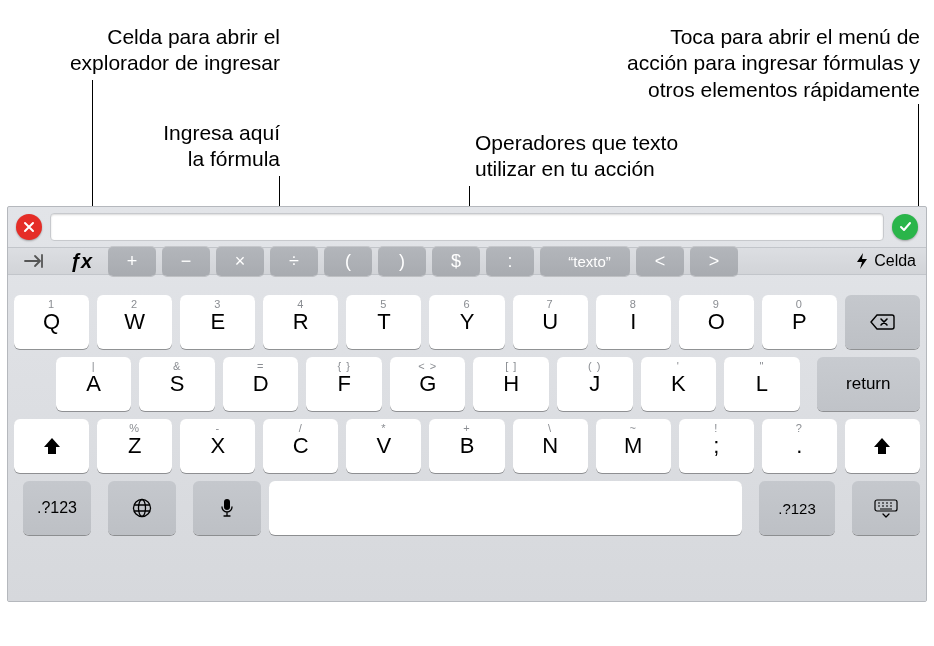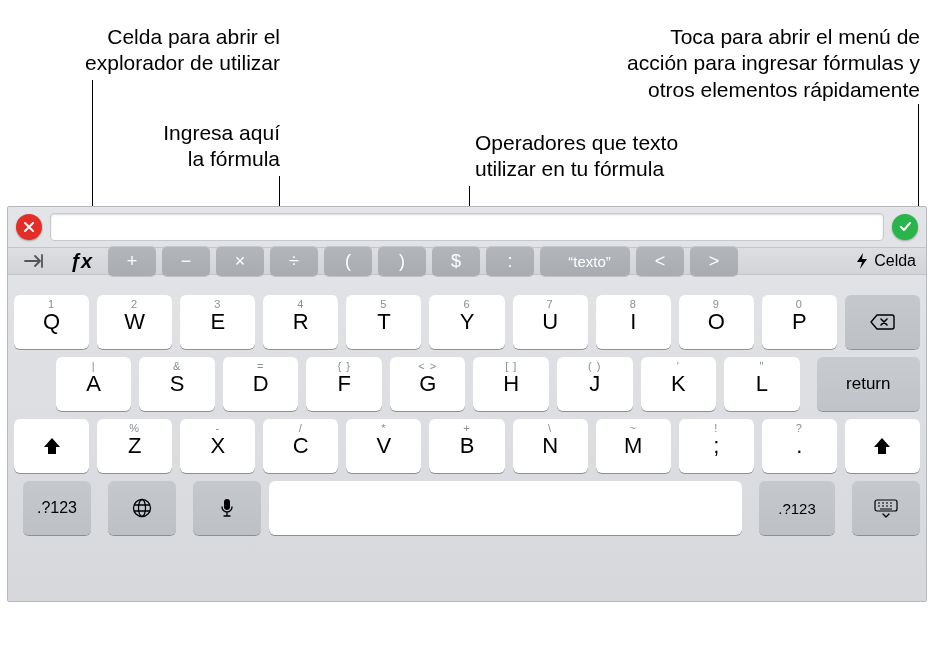--- a/index.html
+++ b/index.html
@@ -50,34 +50,34 @@
 
   svg { display: block; }
 </style>
 </head>
 <body>
 
 <div class="wrap">
 
   <div class="callout left1">
     <div>Celda para abrir el</div>
-    <div>explorador de utilizar</div>
+    <div>explorador de ingresar</div>
   </div>
   <div class="callout left2">
     <div>Ingresa aquí</div>
     <div>la fórmula</div>
   </div>
   <div class="callout right1" style="text-align:right; left:auto; right:14px;">
     <div>Toca para abrir el menú de</div>
     <div>acción para ingresar fórmulas y</div>
     <div>otros elementos rápidamente</div>
   </div>
   <div class="callout right2">
     <div>Operadores que texto</div>
-    <div>utilizar en tu fórmula</div>
+    <div>utilizar en tu acción</div>
   </div>
 
   <div class="leader" style="left:92px; top:80px; width:1px; height:178px;"></div>
   <div class="leader" style="left:279px; top:176px; width:1px; height:42px;"></div>
   <div class="leader" style="left:918px; top:104px; width:1px; height:154px;"></div>
   <div class="leader" style="left:469px; top:186px; width:1px; height:42px;"></div>
 
   <div class="bracket" style="left:140px; top:228px; width:660px; height:12px;"></div>
 
   <div class="kbwrap">

